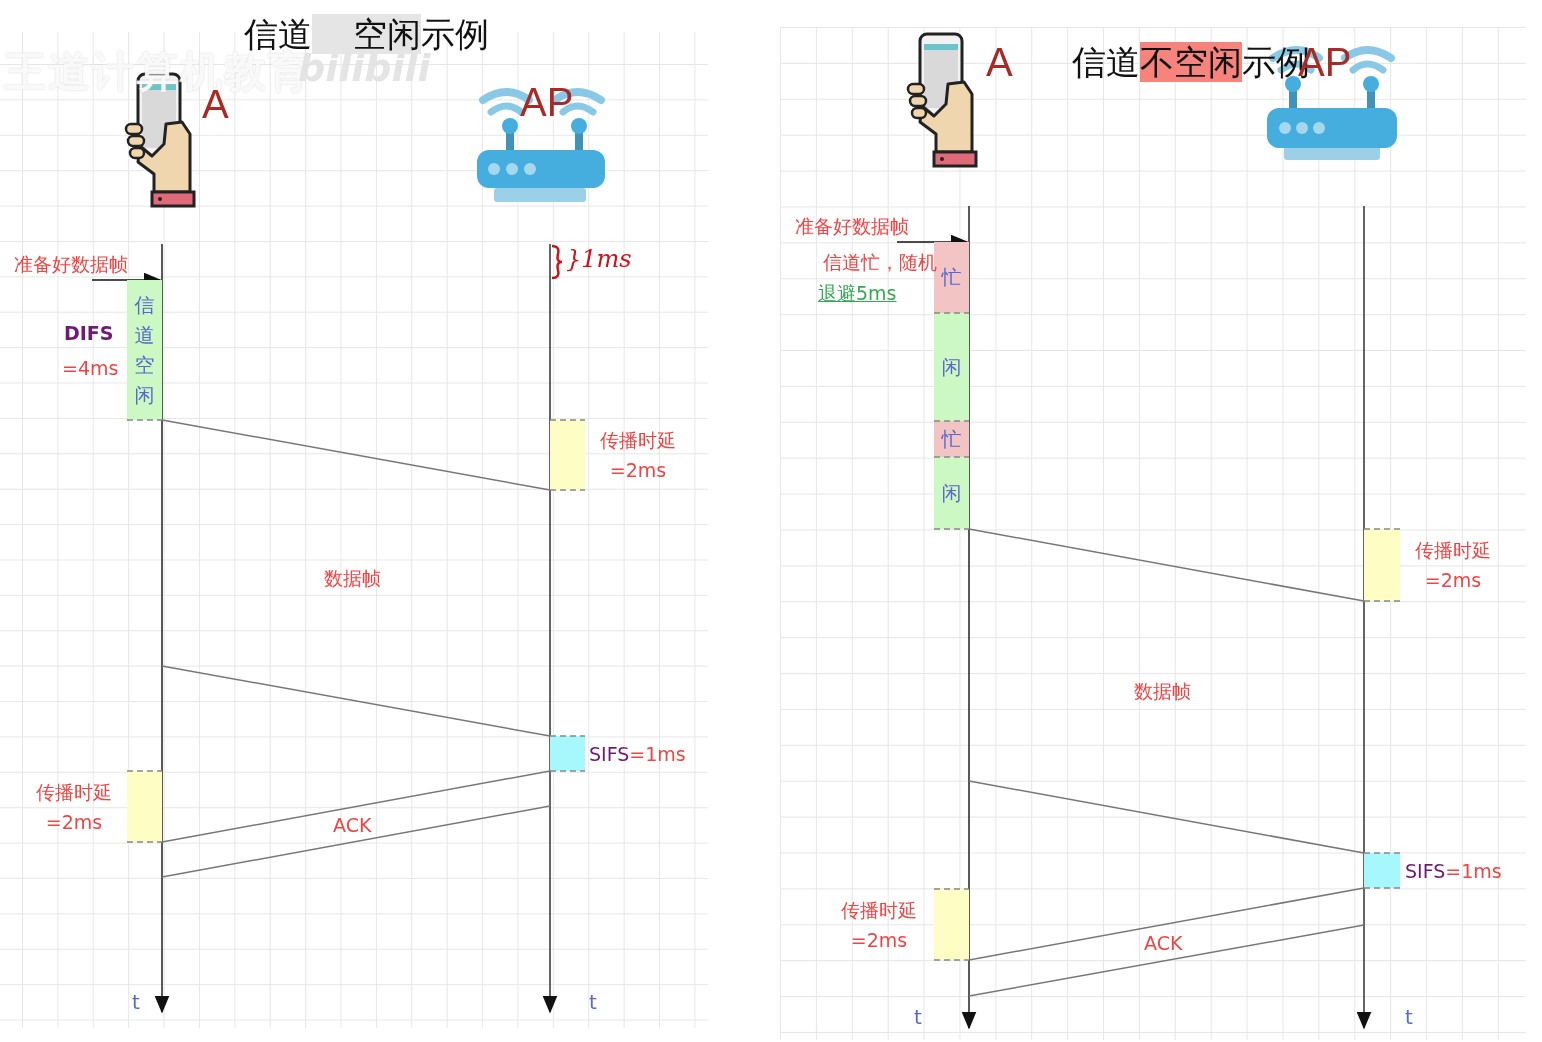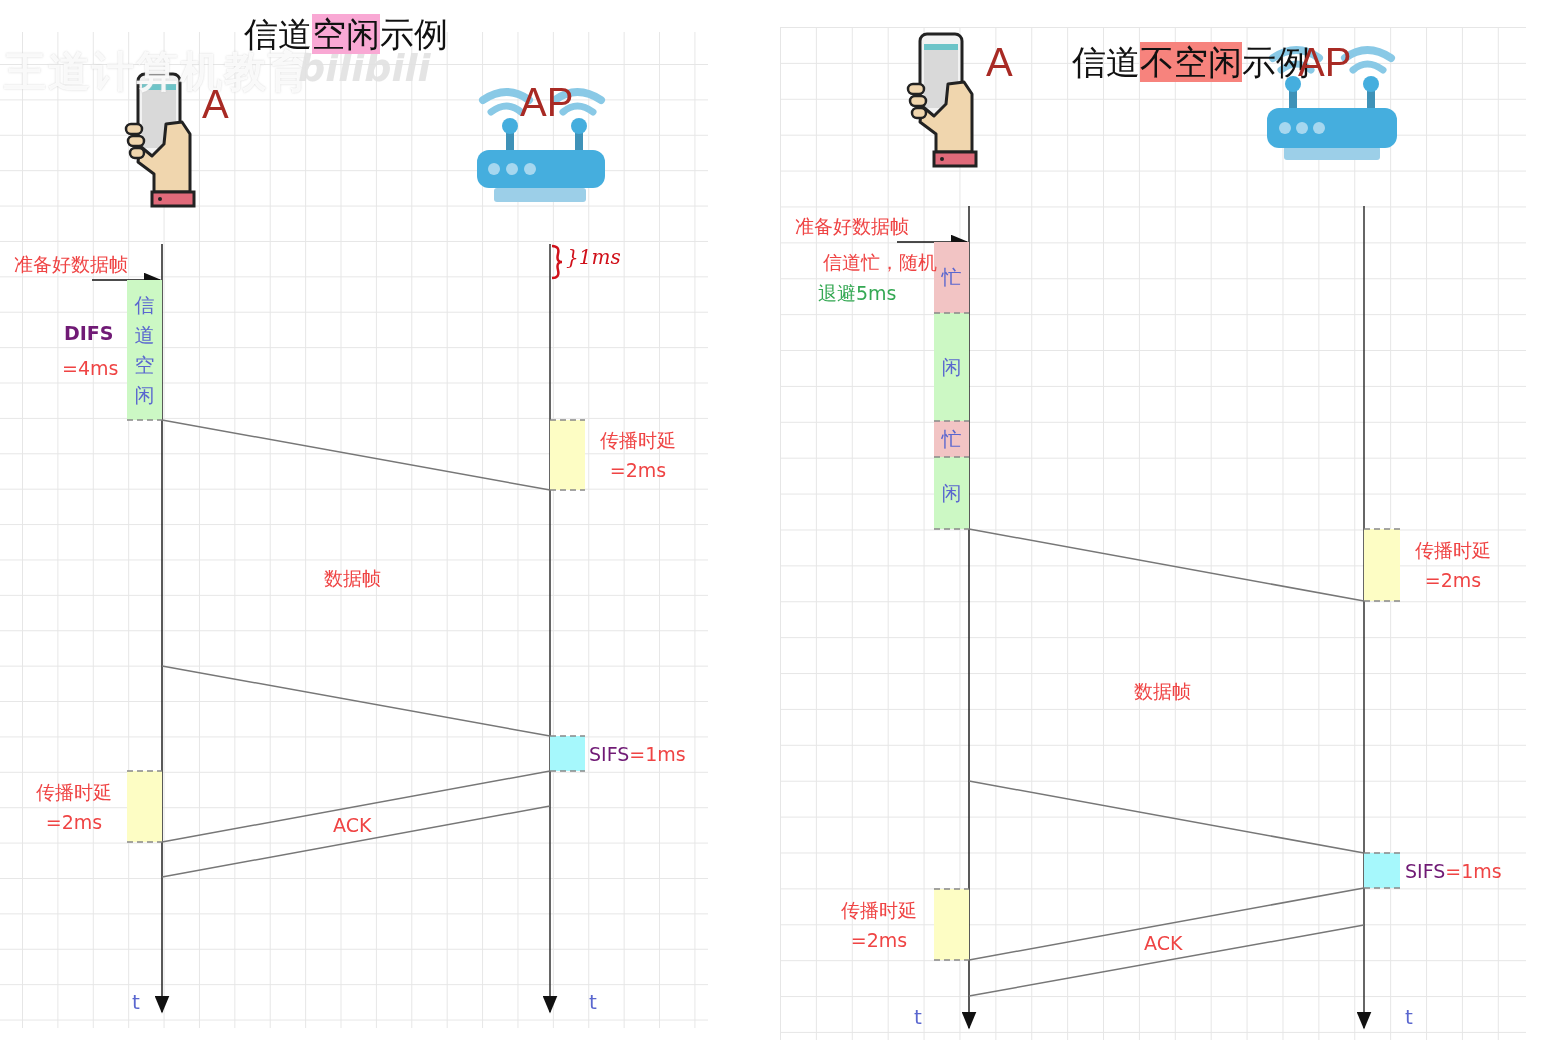--- a/index.html
+++ b/index.html
@@ -18,33 +18,33 @@
       position: absolute; left: 780px; top: 27px; width: 746px; height: 1013px;
       background-image:
         linear-gradient(to right, #e6e6e6 1px, transparent 1px),
         linear-gradient(to bottom, #e6e6e6 1px, transparent 1px);
       background-size: 35.9px 35.9px;
       background-position: 0px 0px;
     }
     svg.overlay { position: absolute; left: 0; top: 0; }
     .abs { position: absolute; white-space: nowrap; }
     .title { font-family: "DejaVu Serif", "Liberation Serif", serif; font-size: 34px; color: #111; line-height: 40px; }
-    .hl-green { background: #f9a8d4; }
+    .hl-green { background: #e5e5e5; padding-left: 41px; }
     .hl-red { background: #f7837d; }
     .node-label { font-family: "Liberation Sans", sans-serif; font-size: 40px; color: #a82a24; line-height: 44px; }
     .blue { color: #ef4444; }
     .plum { color: #701a75; }
-    .green { color: #34a853; }
+    .green { color: #34a853; text-decoration: underline; }
     .lbl { font-size: 19px; line-height: 24px; }
     .lbl-c { text-align: center; }
     .vtext { font-size: 20px; line-height: 30px; text-align: center; color: #5a67cf; }
     .watermark { font-size: 42px; color: rgba(255,255,255,0.85); font-weight: bold; letter-spacing: 2px;
                  text-shadow: 0 0 2px rgba(200,200,200,0.8); }
     .bili { font-size: 38px; color: rgba(225,225,225,0.9); font-weight: bold; font-style: italic; }
-    .handwritten { font-family: "DejaVu Serif", serif; font-style: italic; color: #d0101a; font-size: 20px; }
+    .handwritten { font-family: "DejaVu Serif", serif; font-style: italic; color: #d0101a; font-size: 24px; }
     .t-label { font-size: 20px; color: #5a67cf; }
   </style>
 </head>
 <body>
 
 <div class="panel">
   <div class="grid-left"></div>
 </div>
 
 <div class="panel">

